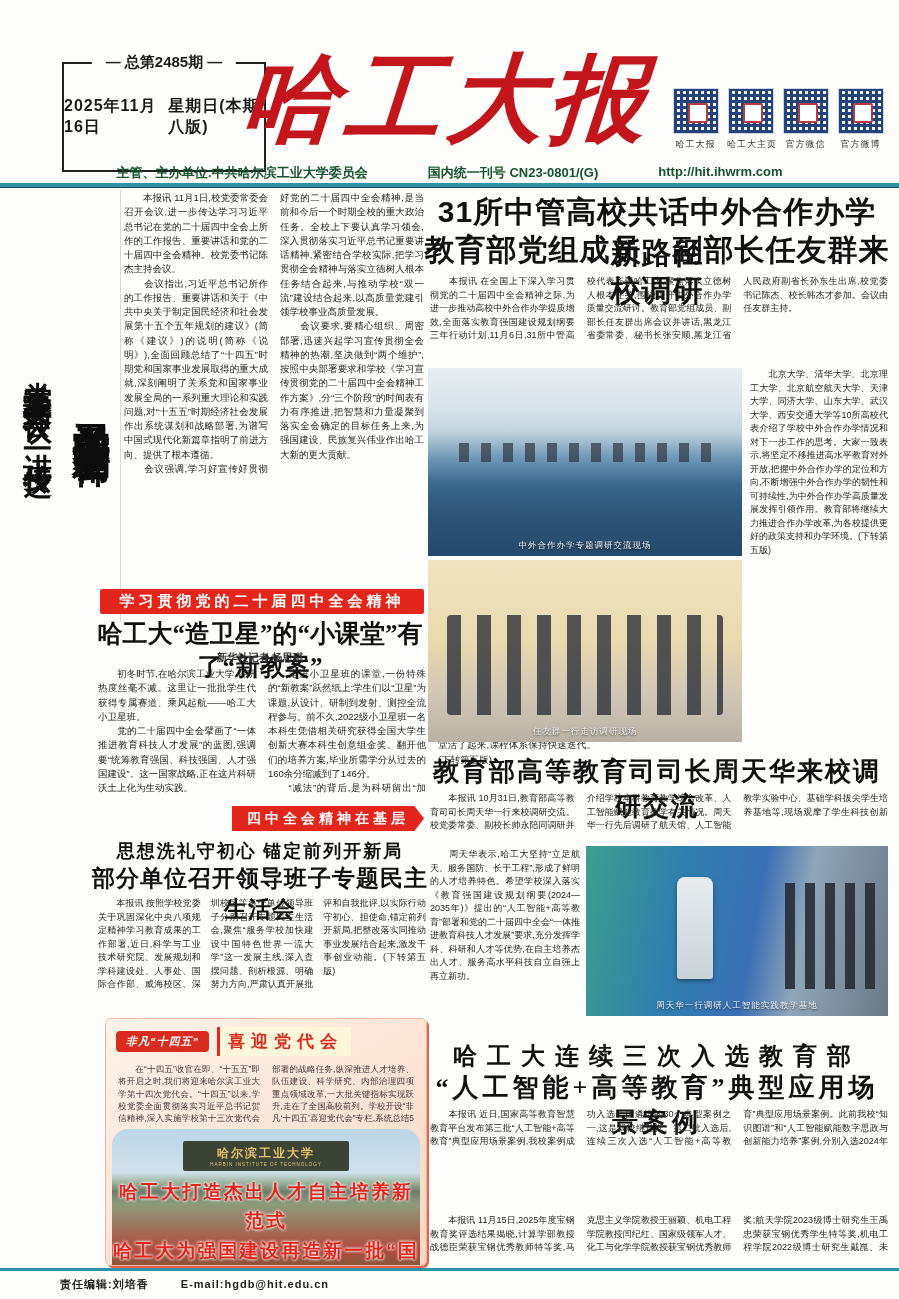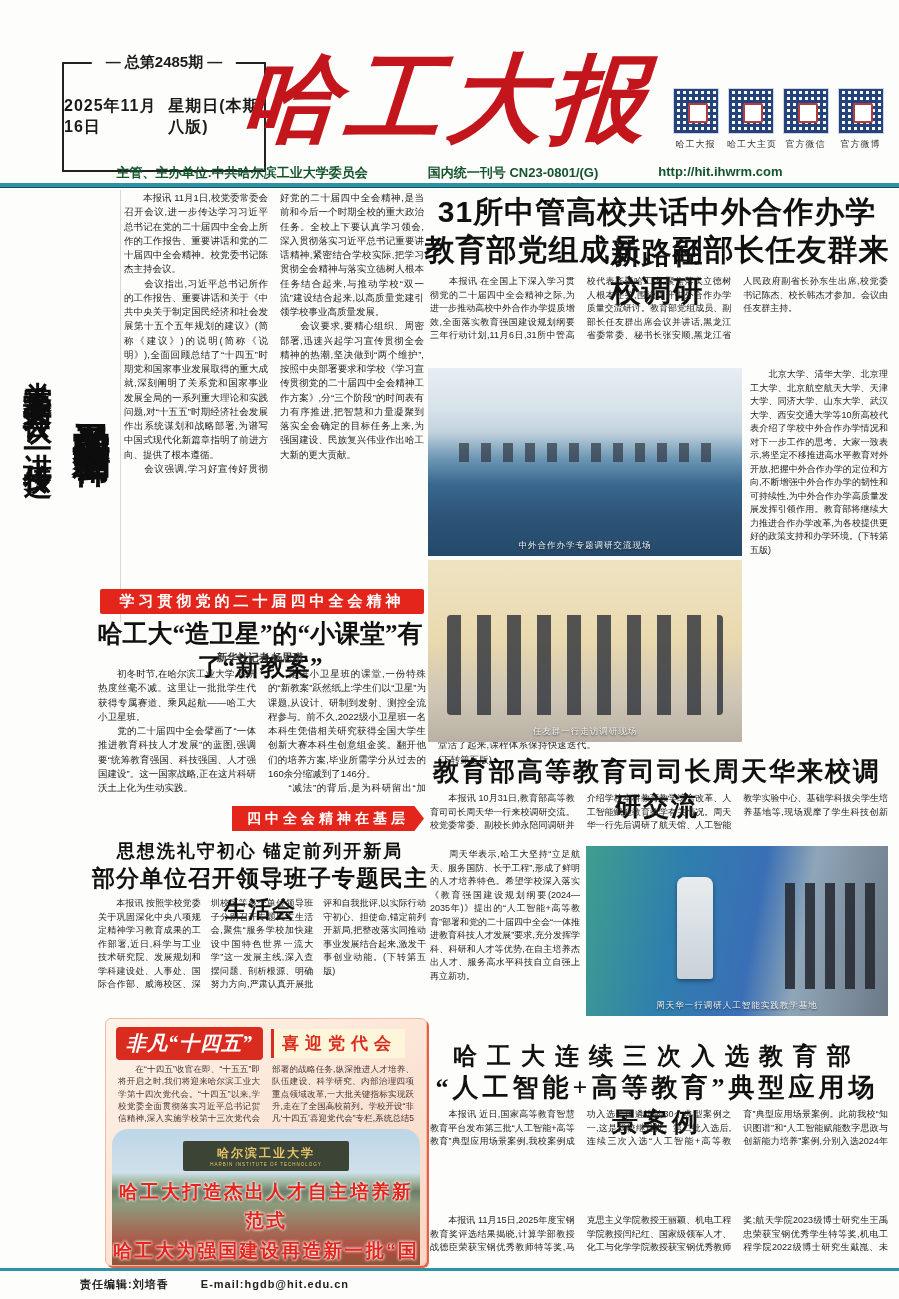--- a/index.html
+++ b/index.html
@@ -50,21 +50,21 @@
   .banner2{left:232px;top:806px;width:192px;height:25px;font-size:14px;
     clip-path:polygon(0 0,95% 0,100% 50%,95% 100%,0 100%);}
   .a3-over{left:92px;top:839px;width:336px;font-size:18px;letter-spacing:2px;}
   .a3-title{left:90px;top:863px;width:340px;font-size:23px;}
   .a3-body{left:98px;top:897px;width:328px;height:108px;column-count:3;column-gap:10px;font-size:9px;}
   
   .fbox{left:105px;top:1018px;width:320px;height:246px;border-radius:6px;
     background:linear-gradient(150deg,#fdf3e8 0%,#fbe3d4 55%,#f8d6c2 100%);
     border:1px solid #efb9a2;box-shadow:2px 2px 0 #e8604a;overflow:hidden;}
   .fbox-head{position:absolute;left:10px;top:8px;display:flex;align-items:center;gap:8px;}
-  .fbox-badge{background:#d92b1e;color:#fff;font-weight:bold;font-style:italic;font-size:20px;
+  .fbox-badge{background:#d92b1e;color:#fff;font-weight:bold;font-style:italic;font-size:11px;
     padding:3px 10px;border-radius:4px;font-family:"Liberation Serif",serif;letter-spacing:1px;}
   .fbox-badge2{color:#d92b1e;font-weight:bold;font-size:17px;letter-spacing:6px;
     background:#fdf6da;padding:3px 8px;border-left:3px solid #d92b1e;}
   .fbox-body{position:absolute;left:12px;top:44px;width:296px;height:62px;
     column-count:2;column-gap:12px;font-size:8.5px;line-height:1.45;text-align:justify;color:#433;}
   .fbox-photo{position:absolute;left:6px;top:110px;width:308px;height:156px;border-radius:16px;overflow:hidden;
     background:linear-gradient(#bcd6e8 0%,#cfe0ea 28%,#9fb6a0 34%,#6f7d68 40%,#8d9b7c 48%,#b24a3c 78%,#4e6b3a 100%);}
   .fbox-sign{position:absolute;left:23%;top:12px;width:54%;height:30px;background:#3c4436;border-radius:2px;
     display:flex;flex-direction:column;align-items:center;justify-content:center;color:#e7c46a;}
   .fbox-sign .cn{font-size:12px;font-weight:bold;letter-spacing:2px;font-family:"Liberation Serif",serif;}
@@ -100,21 +100,21 @@
   .photo3::after{content:"";position:absolute;right:4%;top:22%;width:30%;height:62%;
     background:repeating-linear-gradient(90deg,#23262e 0 10px,transparent 10px 20px);opacity:.85;}
   .r3-t1{left:424px;top:1040px;width:466px;font-size:24px;letter-spacing:10px;font-family:Liberation Serif, serif;}
   .r3-t2{left:424px;top:1070px;width:466px;font-size:26px;letter-spacing:4px;}
   .r3-body{left:430px;top:1108px;width:458px;height:48px;column-count:3;column-gap:12px;font-size:9px;}
   .r4-t1{left:424px;top:1162px;width:466px;font-size:22px;letter-spacing:8px;}
   .r4-t2{left:424px;top:1190px;width:466px;font-size:17px;letter-spacing:1px;}
   .r4-body{left:430px;top:1214px;width:458px;height:50px;column-count:3;column-gap:12px;font-size:9px;}
   
   .rule-footer{left:0;top:1268px;width:899px;height:3px;background:#2e93a5;}
-  .footer-line{left:60px;top:1277px;font-size:11px;font-weight:bold;color:#222;letter-spacing:1px;margin-left:20px;}
+  .footer-line{left:60px;top:1277px;font-size:11px;font-weight:bold;color:#222;letter-spacing:1px;}
 </style>
 </head>
 <body>
 
 <div class="page">
 
   <div class="abs issue-box">
     <div class="issue-no">总第2485期</div>
     <div class="issue-dates">
       <div>2025年11月16日</div>

